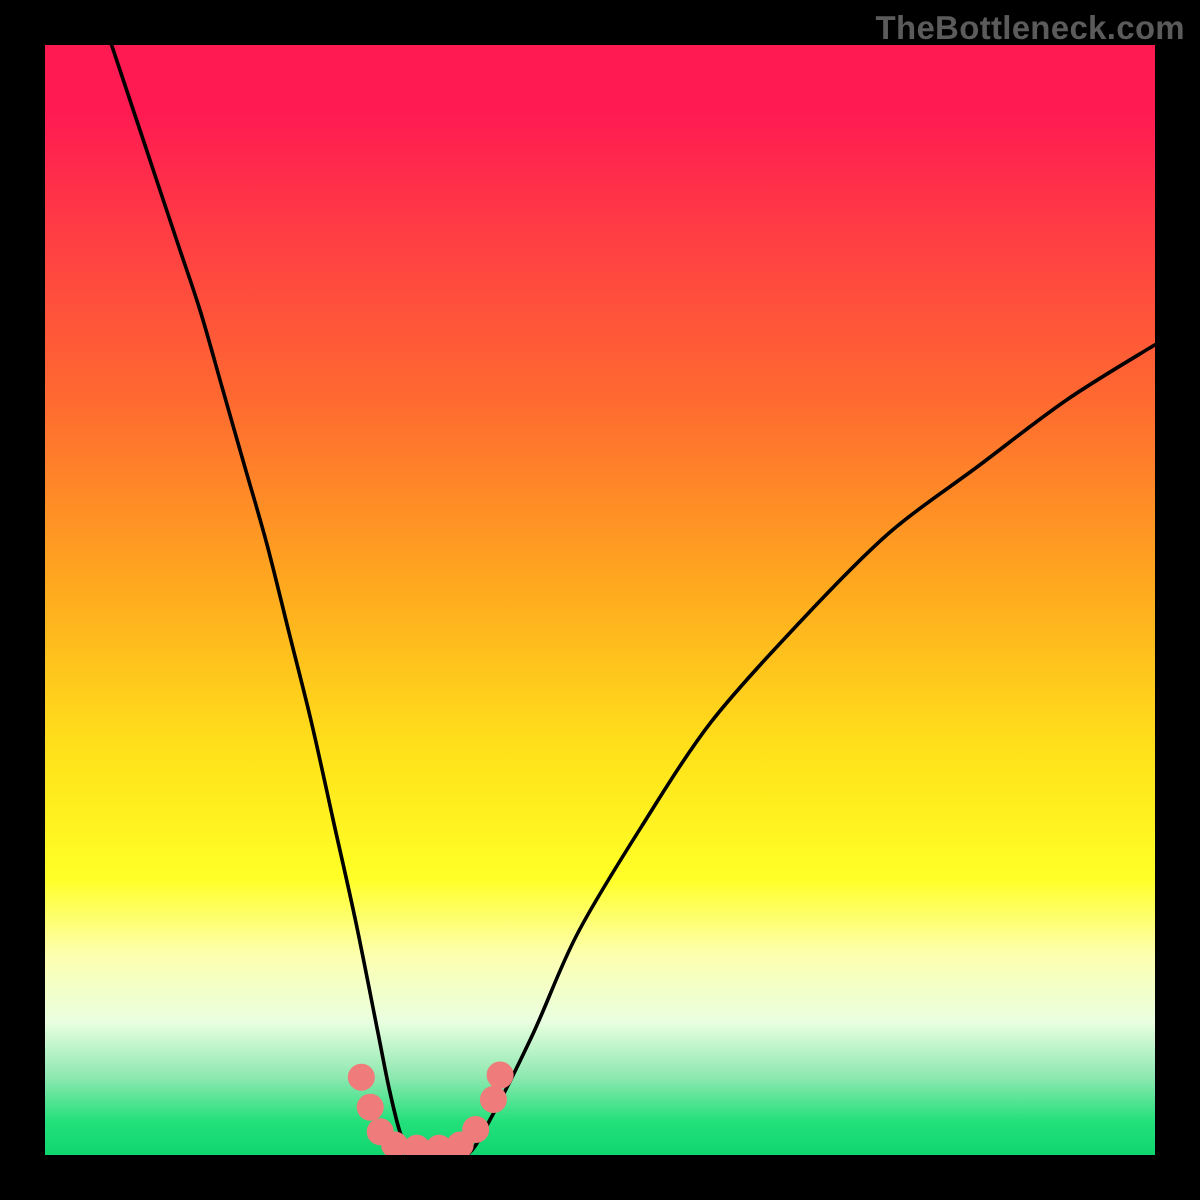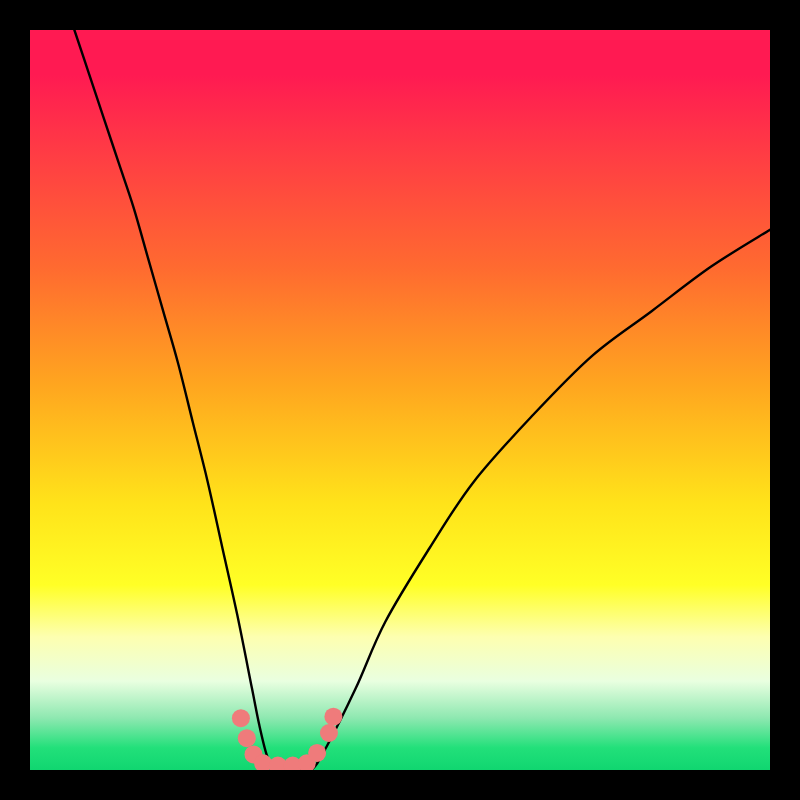--- a/index.html
+++ b/index.html
@@ -56,20 +56,21 @@
     left: 0;
     top: 0;
     width: 740px;
     height: 740px;
   }
 </style>
 </head>
 <body>
 
 <div class="frame">
+  <div class="watermark">TheBottleneck.com</div>
   <div class="plot">
     <svg class="curve" viewBox="0 0 740 740" preserveAspectRatio="none">
       <path id="curve-path" fill="none" stroke-width="2.4" stroke-linecap="round" stroke-linejoin="round" d="M 44.40 0.00 C 46.87 7.40, 54.27 29.60, 59.20 44.40 C 64.13 59.20, 69.07 74.00, 74.00 88.80 C 78.93 103.60, 83.87 118.40, 88.80 133.20 C 93.73 148.00, 98.67 161.57, 103.60 177.60 C 108.53 193.63, 113.47 212.13, 118.40 229.40 C 123.33 246.67, 128.27 263.93, 133.20 281.20 C 138.13 298.47, 143.07 314.50, 148.00 333.00 C 152.93 351.50, 157.87 372.47, 162.80 392.20 C 167.73 411.93, 172.67 430.43, 177.60 451.40 C 182.53 472.37, 187.47 495.80, 192.40 518.00 C 197.33 540.20, 202.27 561.17, 207.20 584.60 C 212.13 608.03, 218.30 640.10, 222.00 658.60 C 225.70 677.10, 226.93 684.50, 229.40 695.60 C 231.87 706.70, 234.33 717.80, 236.80 725.20 C 239.27 732.60, 241.73 737.53, 244.20 740.00 C 246.67 742.47, 247.90 740.00, 251.60 740.00 C 255.30 740.00, 261.47 740.00, 266.40 740.00 C 271.33 740.00, 276.27 743.70, 281.20 740.00 C 286.13 736.30, 288.60 731.37, 296.00 717.80 C 303.40 704.23, 315.73 679.57, 325.60 658.60 C 335.47 637.63, 342.87 615.43, 355.20 592.00 C 367.53 568.57, 384.80 541.43, 399.60 518.00 C 414.40 494.57, 426.73 473.60, 444.00 451.40 C 461.27 429.20, 483.47 405.77, 503.20 384.80 C 522.93 363.83, 542.67 342.87, 562.40 325.60 C 582.13 308.33, 601.87 296.00, 621.60 281.20 C 641.33 266.40, 661.07 250.37, 680.80 236.80 C 700.53 223.23, 730.13 205.97, 740.00 199.80" stroke="#000000"></path>
       <g id="markers">
           <circle cx="210.90" cy="688.20" r="9" fill="#ef7b7b"></circle>
           <circle cx="216.82" cy="708.18" r="9" fill="#ef7b7b"></circle>
           <circle cx="223.48" cy="724.46" r="9" fill="#ef7b7b"></circle>
           <circle cx="233.10" cy="733.34" r="9" fill="#ef7b7b"></circle>
           <circle cx="247.90" cy="735.56" r="9" fill="#ef7b7b"></circle>
           <circle cx="262.70" cy="735.56" r="9" fill="#ef7b7b"></circle>

